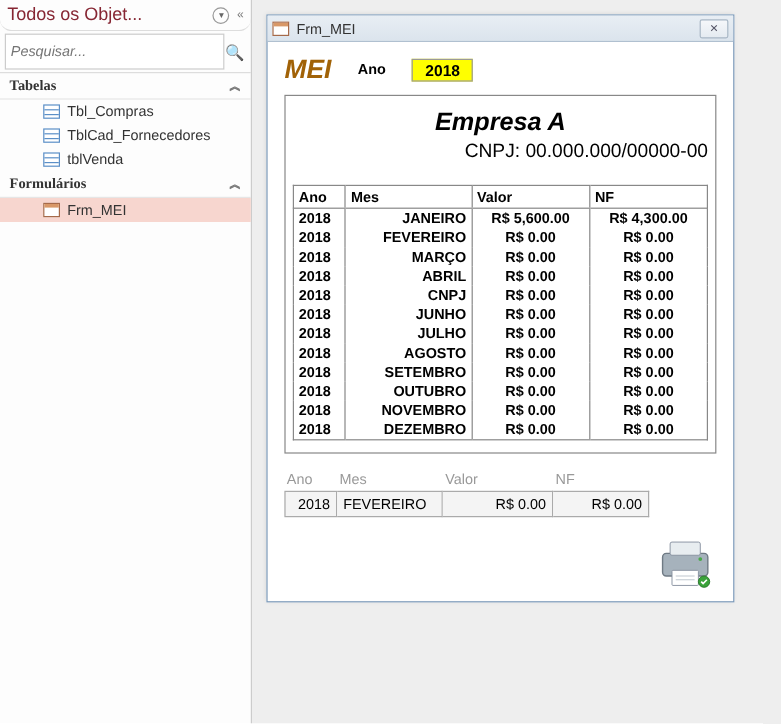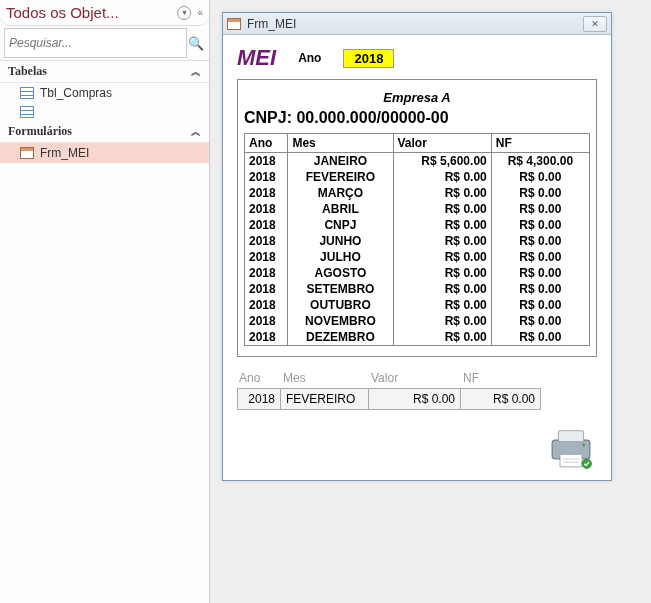--- a/index.html
+++ b/index.html
@@ -89,21 +89,21 @@
       cursor: pointer;
       font-family: Liberation Serif, serif;
     }
     .group-collapse {
       font-size: 10px;
       color: #777;
     }
     .nav-item {
       display: flex;
       align-items: center;
-      padding: 3px 10px 3px 20px;
+      padding: 3px 10px 3px 36px;
       gap: 6px;
       cursor: pointer;
     }
     .nav-item.selected { background: #f7d6cf; }
     .table-icon {
       width: 14px;
       height: 12px;
       background: linear-gradient(#fff 50%, #fff 50%);
       border: 1px solid #5b8fc7;
       position: relative;
@@ -177,49 +177,49 @@
     .mei-header-row {
       display: flex;
       align-items: center;
       gap: 22px;
       margin-bottom: 8px;
     }
     .mei-title {
       font-size: 22px;
       font-weight: bold;
       font-style: italic;
-      color: #701a75;
+      color: #a16207;
     }
     .ano-label {
       font-size: 12px;
       font-weight: bold;
     }
     .ano-box {
       background: #ffff00;
       border: 1px solid #999;
       padding: 1px 10px;
       font-weight: bold;
       font-size: 13px;
     }
     .report-frame {
       border: 1px solid #888;
       padding: 10px 6px;
     }
     .empresa-title {
       text-align: center;
       font-style: italic;
       font-weight: bold;
-      font-size: 13px;
+      font-size: 21px;
       margin-bottom: 4px;
     }
     .cnpj-line {
-      text-align: left;
-      font-weight: bold;
+      text-align: right;
+      font-weight: normal;
       font-size: 16px;
-      margin-bottom: 6px;
+      margin-bottom: 18px;
     }
     .data-table {
       width: 100%;
       border-collapse: collapse;
     }
     .data-table th {
       text-align: left;
       font-size: 12px;
       font-weight: bold;
       padding: 2px 4px;
@@ -230,22 +230,22 @@
     .data-table th:last-child { border-right: 1px solid #888; }
     .data-table td {
       font-size: 12px;
       padding: 1px 4px;
       border-left: 1px solid #888;
       font-weight: bold;
     }
     .data-table tr:last-child td { border-bottom: 1px solid #888; }
     .data-table td:last-child { border-right: 1px solid #888; }
     .col-ano { width: 38px; text-align: left; }
-    .col-mes { width: 92px; text-align: center; }
-    .col-valor { width: 86px; text-align: right; }
+    .col-mes { width: 92px; text-align: right; }
+    .col-valor { width: 86px; text-align: center; }
     .col-nf { width: 86px; text-align: center; }
     
     .footer-summary {
       margin-top: 14px;
     }
     .footer-labels {
       display: flex;
       color: #999;
       font-size: 12px;
       padding: 0 2px;
@@ -297,20 +297,25 @@
   <div class="group-header">
     <span>Tabelas</span>
     <span class="group-collapse">︽</span>
   </div>
   <div class="nav-item">
     <span class="table-icon"></span>
     <span class="nav-item-label">Tbl_Compras</span>
   </div>
   <div class="nav-item">
     <span class="table-icon"></span>
+    <span class="nav-item-label">TblCad_Fornecedores</span>
+  </div>
+  <div class="nav-item">
+    <span class="table-icon"></span>
+    <span class="nav-item-label">tblVenda</span>
   </div>
 
   <div class="group-header">
     <span>Formulários</span>
     <span class="group-collapse">︽</span>
   </div>
   <div class="nav-item selected">
     <span class="form-icon"></span>
     <span class="nav-item-label">Frm_MEI</span>
   </div>

